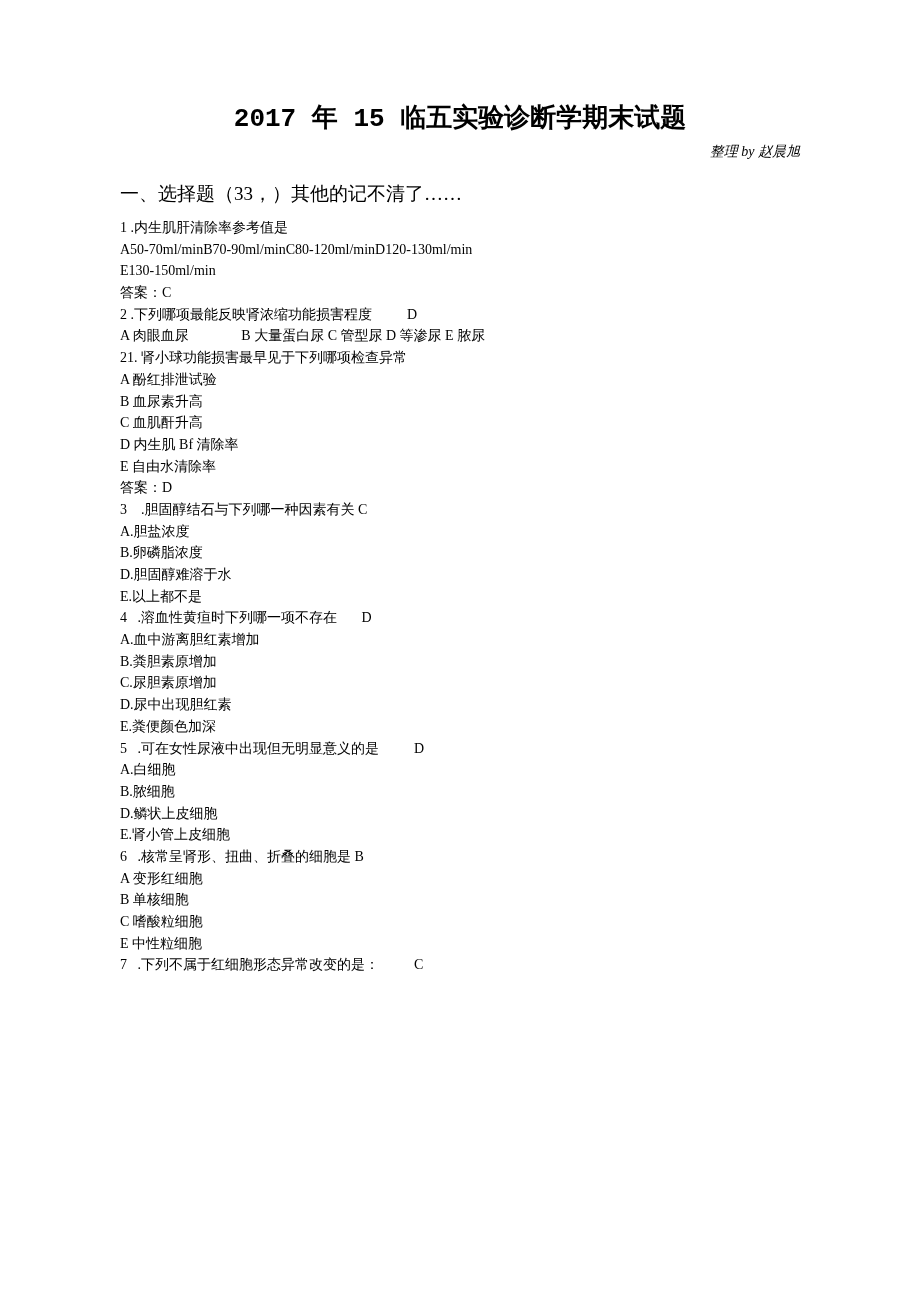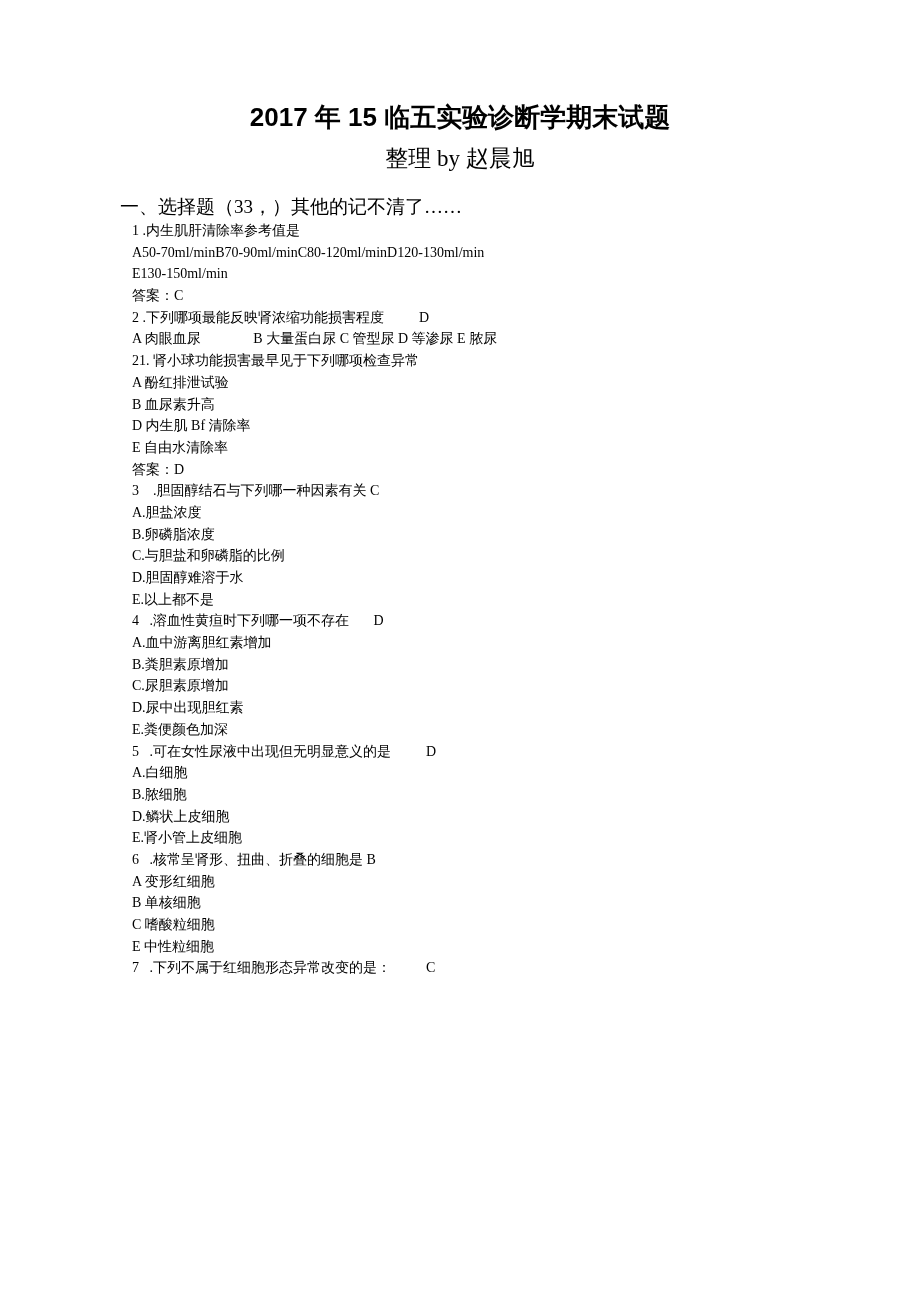--- a/index.html
+++ b/index.html
@@ -10,62 +10,63 @@
     width: 920px;
     min-height: 1301px;
   }
   .page {
     padding: 100px 120px 60px 120px;
   }
   .title {
     text-align: center;
     font-size: 26px;
     font-weight: bold;
-    font-family: Liberation Sans, sans-serif;
+    font-family: Liberation Mono, monospace;
     margin-bottom: 8px;
   }
   .byline {
-    text-align: center;
-    font-size: 23px;
+    text-align: right;
+    font-size: 14px;
     margin-bottom: 20px;
+    font-style: italic;
   }
   .section-heading {
     font-size: 19px;
+    margin-bottom: 10px;
   }
   .line {
     font-size: 14px;
     line-height: 1.55;
     white-space: pre;
-    margin-left: 12px;
   }
 </style>
 </head>
 <body>
 
 <div class="page">
   <div class="title">2017 年 15 临五实验诊断学期末试题</div>
   <div class="byline">整理 by 赵晨旭</div>
   <div class="section-heading">一、选择题（33，）其他的记不清了……</div>
 
   <div class="line">1 .内生肌肝清除率参考值是</div>
   <div class="line">A50-70ml/minB70-90ml/minC80-120ml/minD120-130ml/min</div>
   <div class="line">E130-150ml/min</div>
   <div class="line">答案：C</div>
   <div class="line">2 .下列哪项最能反映肾浓缩功能损害程度          D</div>
   <div class="line">A 肉眼血尿               B 大量蛋白尿 C 管型尿 D 等渗尿 E 脓尿</div>
   <div class="line">21. 肾小球功能损害最早见于下列哪项检查异常</div>
   <div class="line">A 酚红排泄试验</div>
   <div class="line">B 血尿素升高</div>
+  <div class="line">C 血肌酐升高</div>
   <div class="line">D 内生肌 Bf 清除率</div>
   <div class="line">E 自由水清除率</div>
   <div class="line">答案：D</div>
   <div class="line">3    .胆固醇结石与下列哪一种因素有关 C</div>
   <div class="line">A.胆盐浓度</div>
   <div class="line">B.卵磷脂浓度</div>
-  <div class="line">C.与胆盐和卵磷脂的比例</div>
   <div class="line">D.胆固醇难溶于水</div>
   <div class="line">E.以上都不是</div>
   <div class="line">4   .溶血性黄疸时下列哪一项不存在       D</div>
   <div class="line">A.血中游离胆红素增加</div>
   <div class="line">B.粪胆素原增加</div>
   <div class="line">C.尿胆素原增加</div>
   <div class="line">D.尿中出现胆红素</div>
   <div class="line">E.粪便颜色加深</div>
   <div class="line">5   .可在女性尿液中出现但无明显意义的是          D</div>
   <div class="line">A.白细胞</div>

